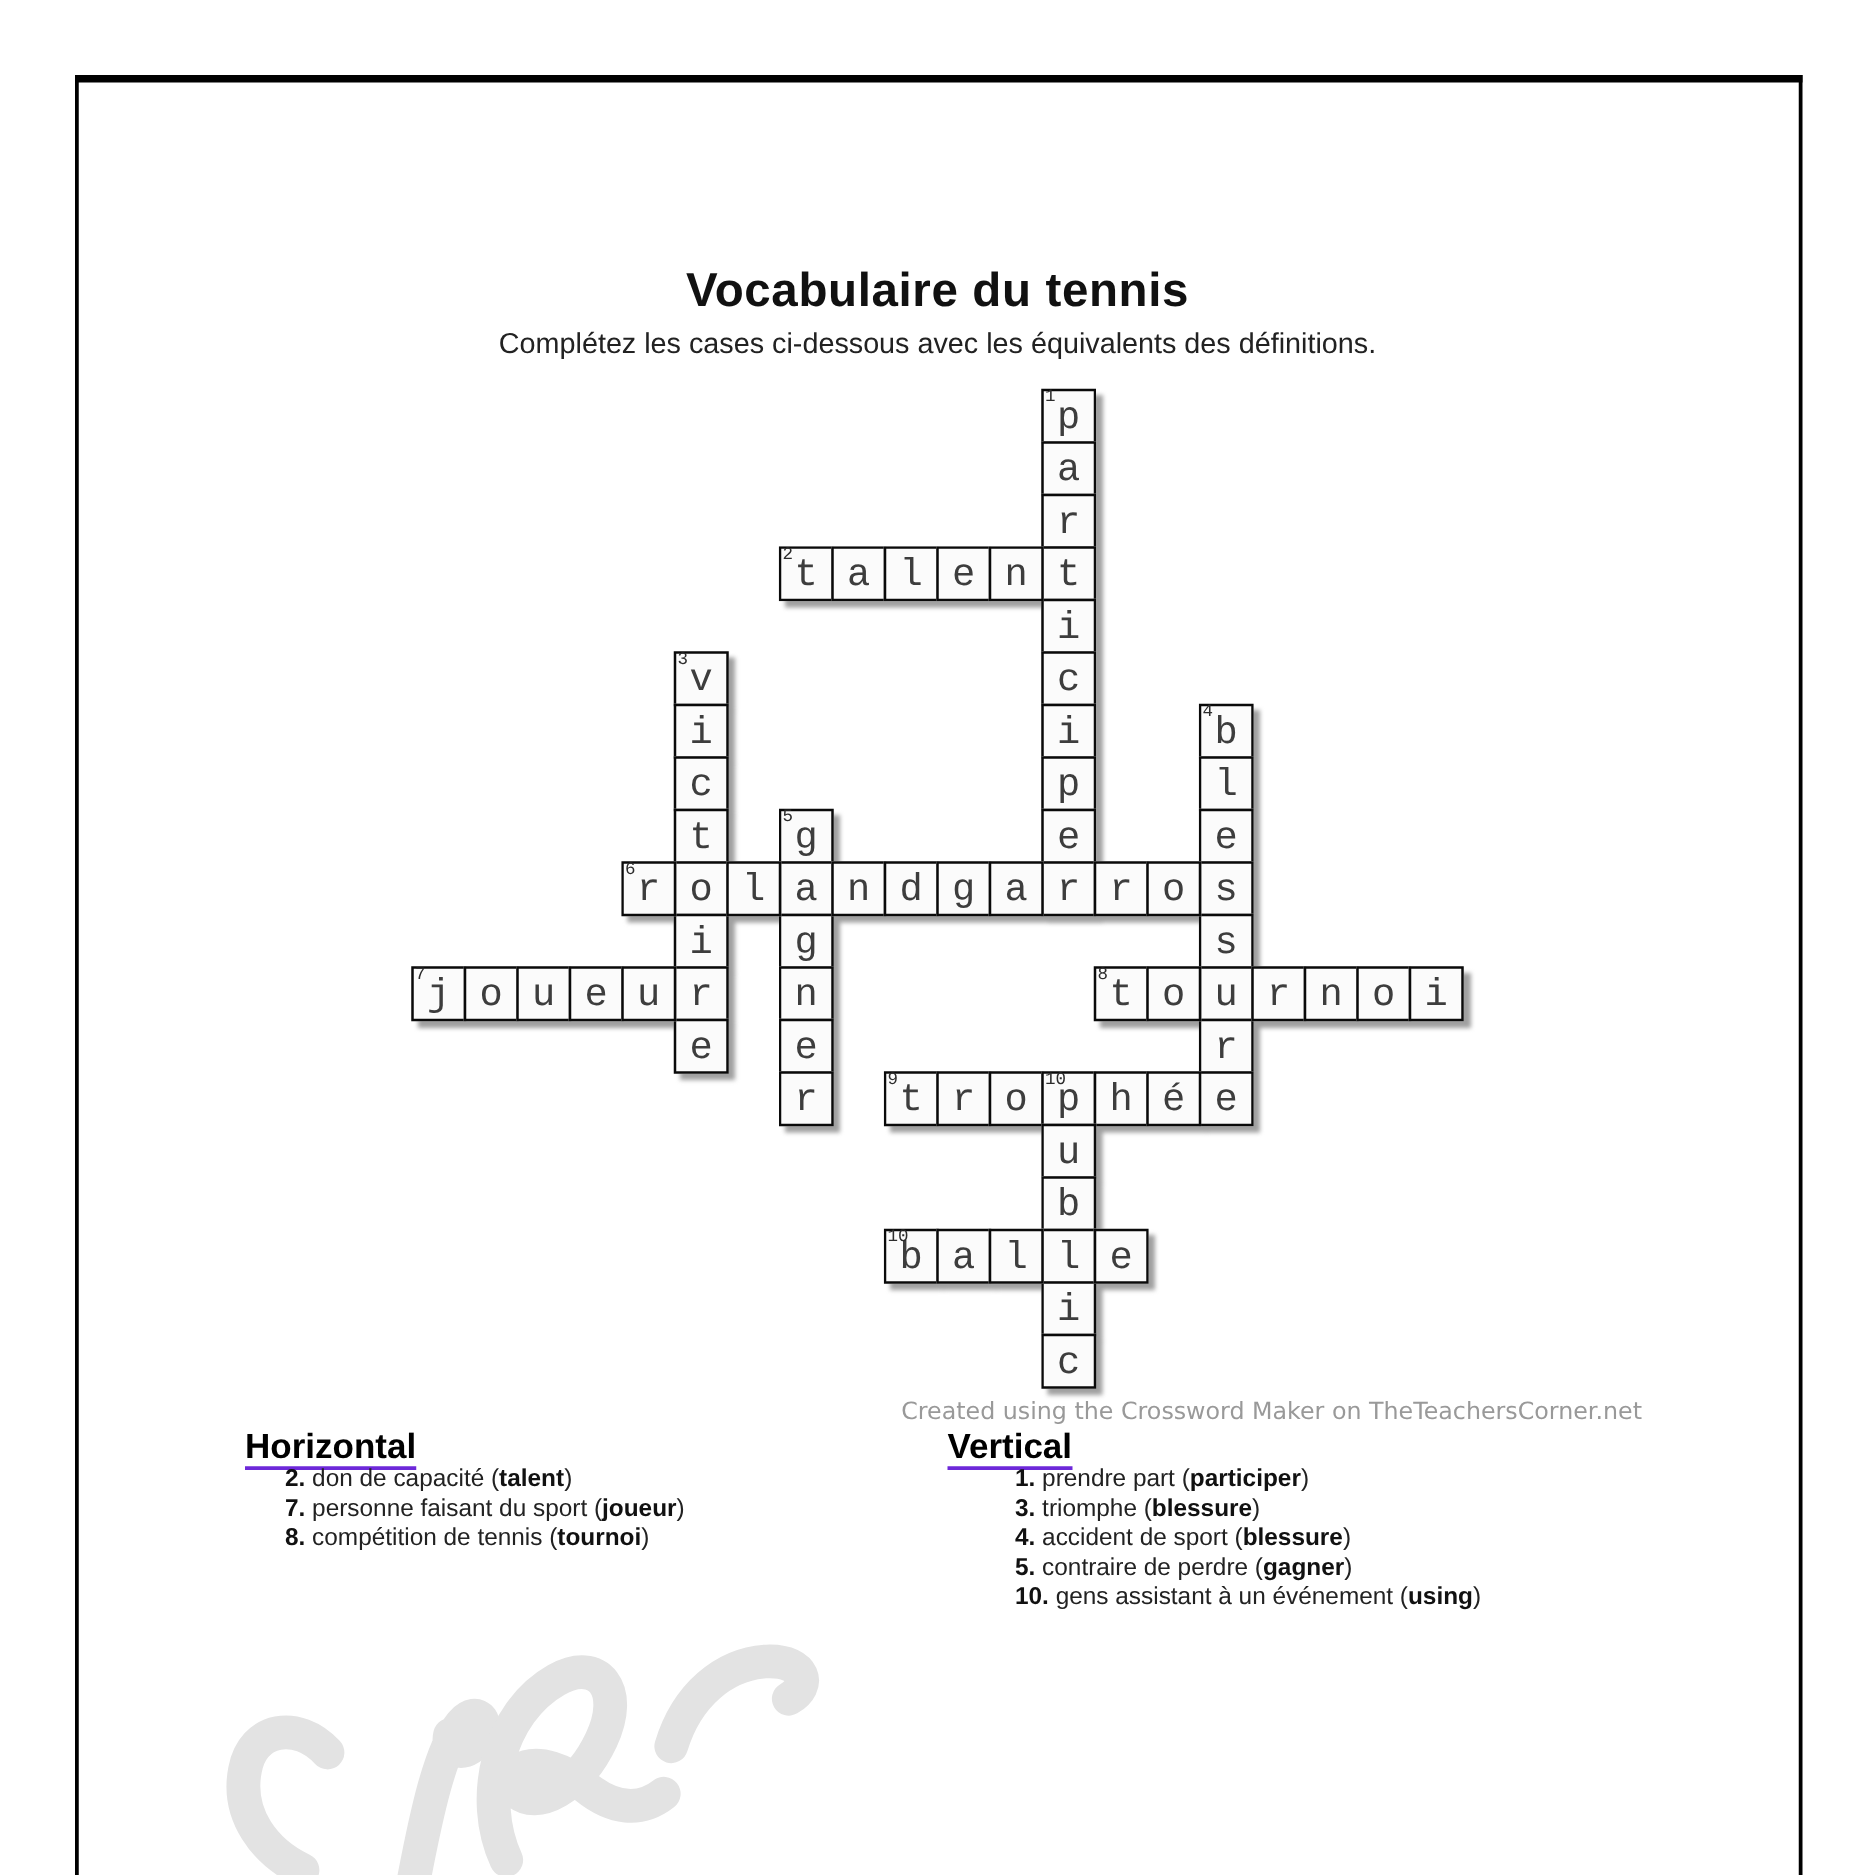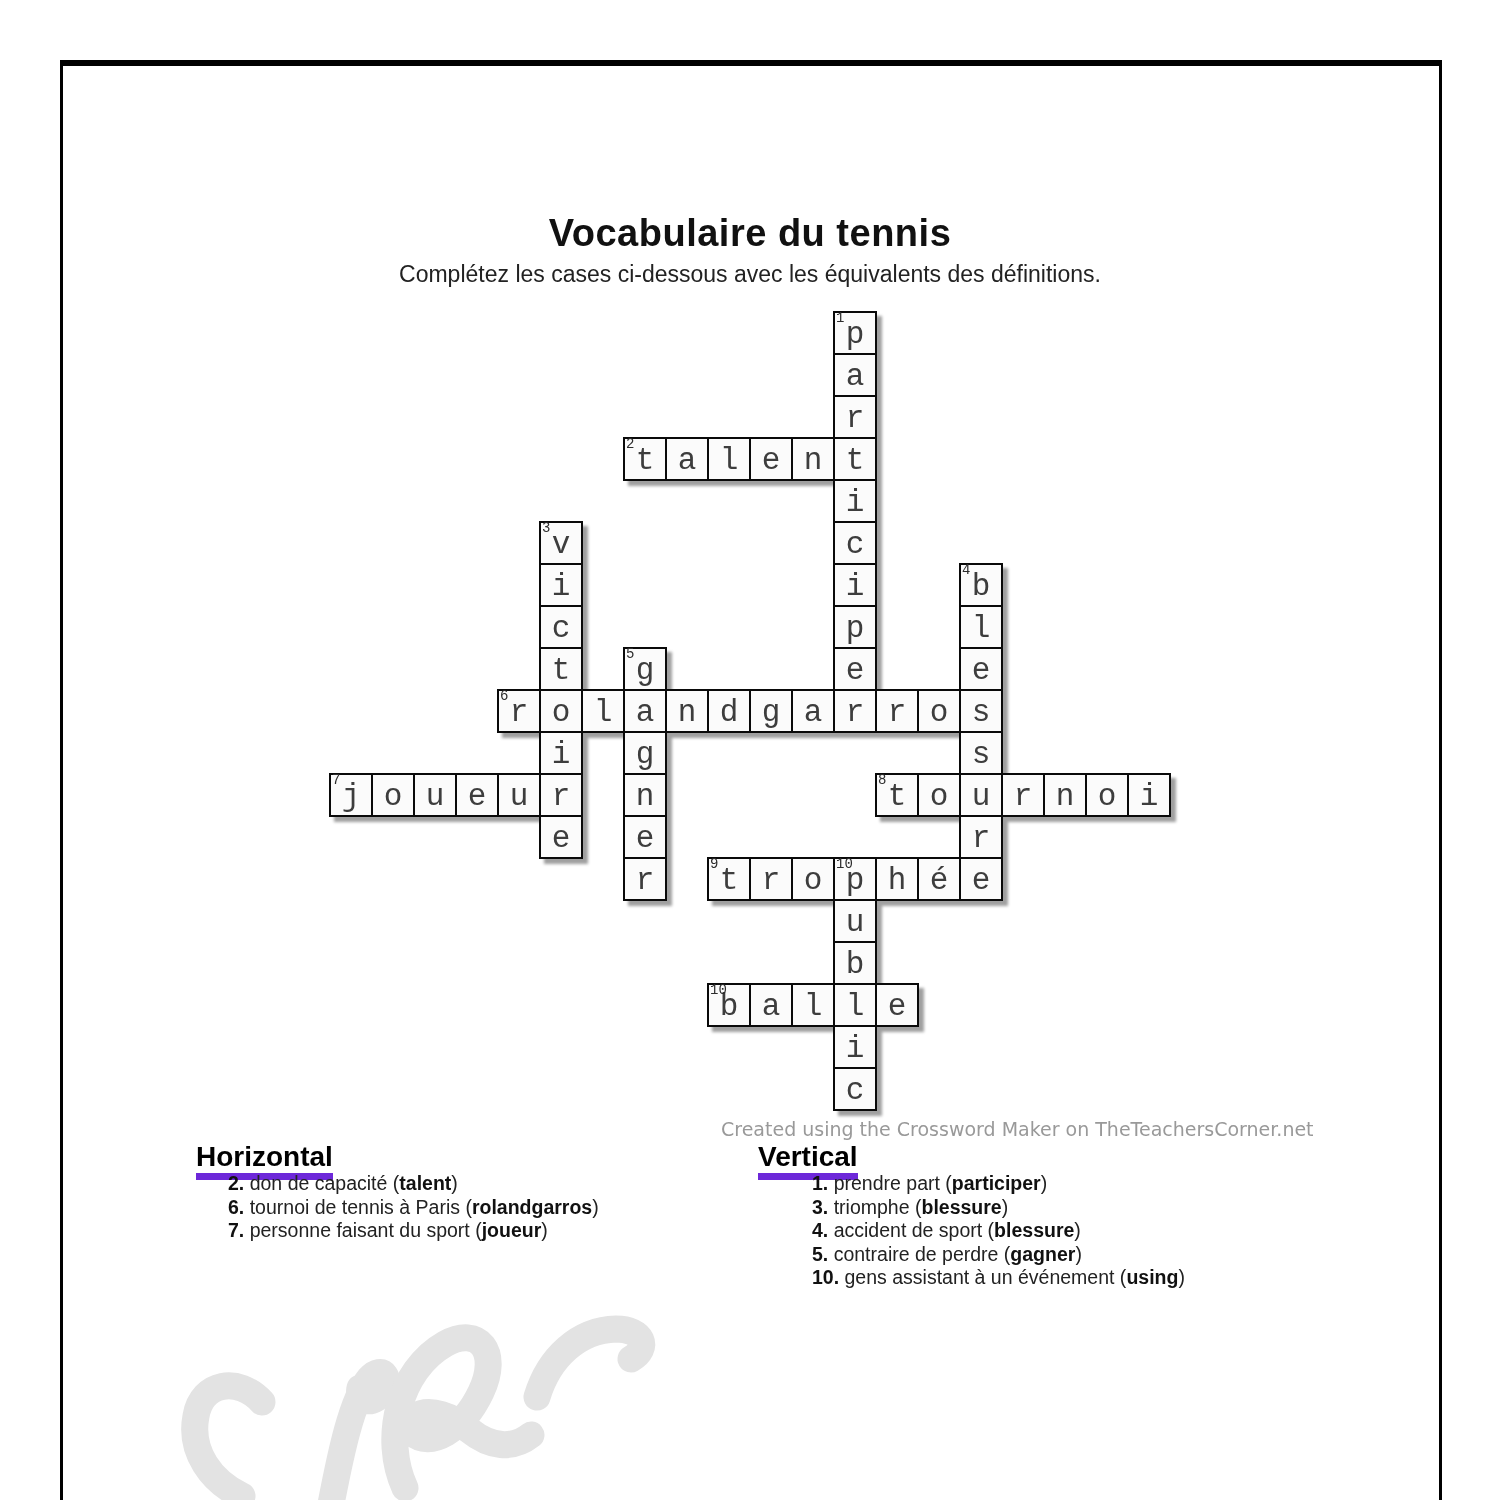--- a/index.html
+++ b/index.html
@@ -26,21 +26,21 @@
        font-family:"Liberation Mono","DejaVu Sans Mono",monospace;
        font-size:31px;color:#3d3d3d;padding-top:3px;box-sizing:border-box;}
   .cell-num{position:absolute;left:1px;top:-2px;
        font-family:"Liberation Mono","DejaVu Sans Mono",monospace;
        font-size:14px;color:#2c2c2c;line-height:1.1;z-index:2;}
 
   .credit{position:absolute;left:721px;top:1118px;font-family:"DejaVu Sans",sans-serif;
        font-size:19px;color:#999;}
 
   .clue-head{position:absolute;font-size:28px;font-weight:bold;color:#000;
-       display:inline-block;border-bottom:7px solid #6d28d9;padding-bottom:0px;line-height:1.15;}
+       display:inline-block;border-bottom:3px solid #6d28d9;padding-bottom:0px;line-height:1.15;}
   #across-head{left:196px;top:1141px;}
   #down-head{left:758px;top:1141px;}
 
   .clue-list{position:absolute;font-size:19.5px;color:#222;margin-left:16px;}
   #across-list{left:212px;top:1172px;}
   #down-list{left:796px;top:1172px;}
   .clue-line{height:23.5px;line-height:23.5px;white-space:nowrap;}
   .clue-line b{color:#111;}
 </style>
 </head>
@@ -360,22 +360,22 @@
         <span class="cell-letter">e</span>
       </div>
     </div>
 </div>
 
 <div class="credit">Created using the Crossword Maker on TheTeachersCorner.net</div>
 
 <div class="clue-head" id="across-head">Horizontal</div>
 <div class="clue-list" id="across-list">
     <div class="clue-line"><b>2.</b> don de capacité (<b>talent</b>)</div>
-    <div class="clue-line"><b>6.</b> tournoi de tennis à Paris (<b>rolandgarros</b>)</div>
     <div class="clue-line"><b>7.</b> personne faisant du sport (<b>joueur</b>)</div>
+    <div class="clue-line"><b>8.</b> compétition de tennis (<b>tournoi</b>)</div>
   </div>
 
 <div class="clue-head" id="down-head">Vertical</div>
 <div class="clue-list" id="down-list">
     <div class="clue-line"><b>1.</b> prendre part (<b>participer</b>)</div>
     <div class="clue-line"><b>3.</b> triomphe (<b>blessure</b>)</div>
     <div class="clue-line"><b>4.</b> accident de sport (<b>blessure</b>)</div>
     <div class="clue-line"><b>5.</b> contraire de perdre (<b>gagner</b>)</div>
     <div class="clue-line"><b>10.</b> gens assistant à un événement (<b>using</b>)</div>
   </div>

